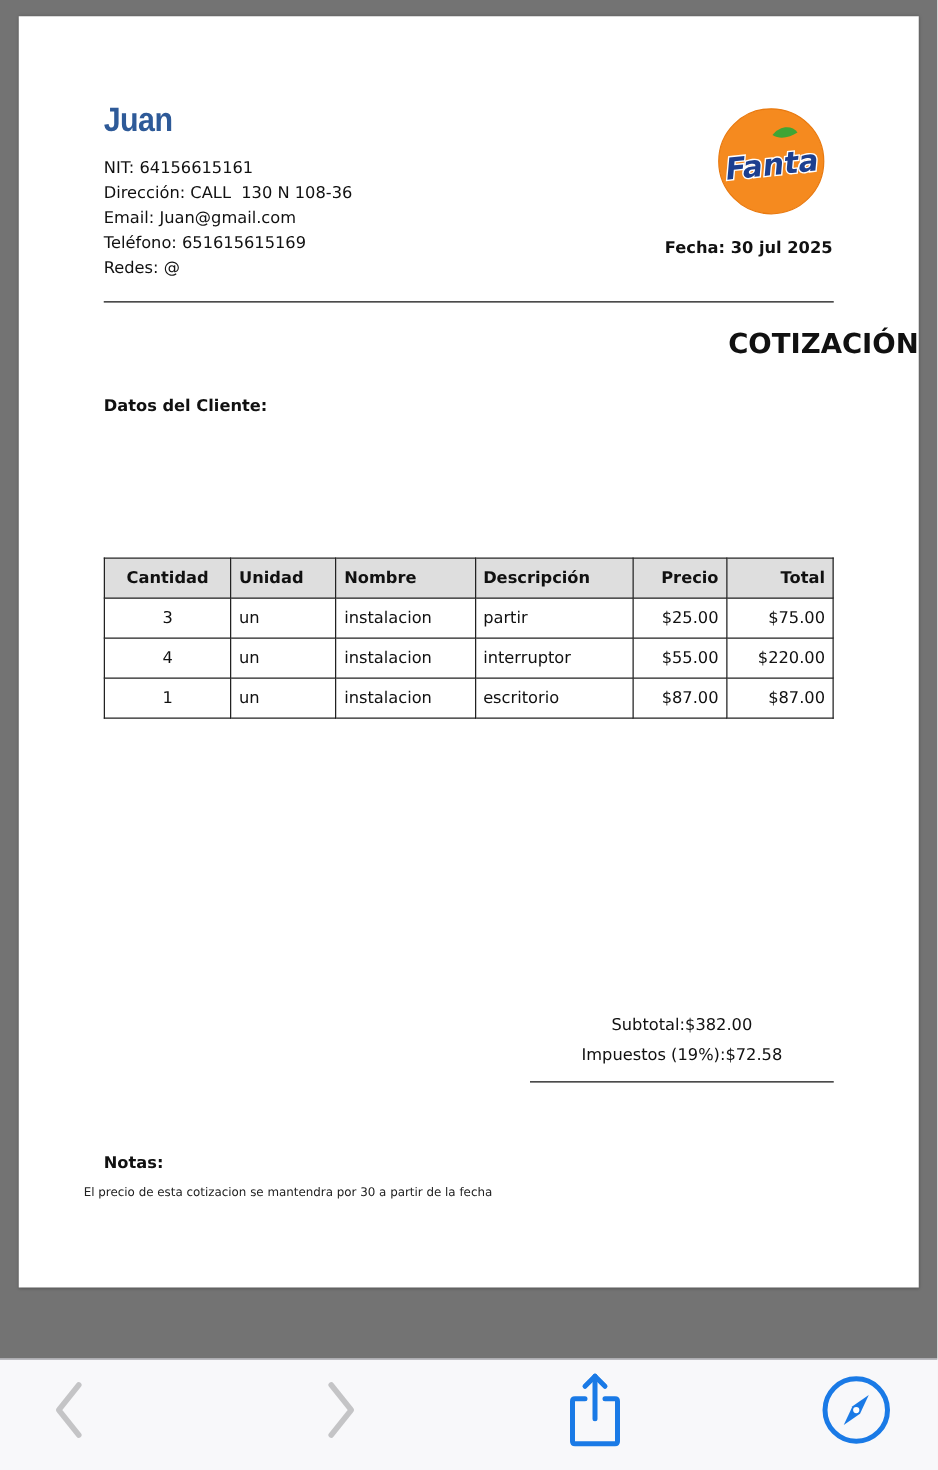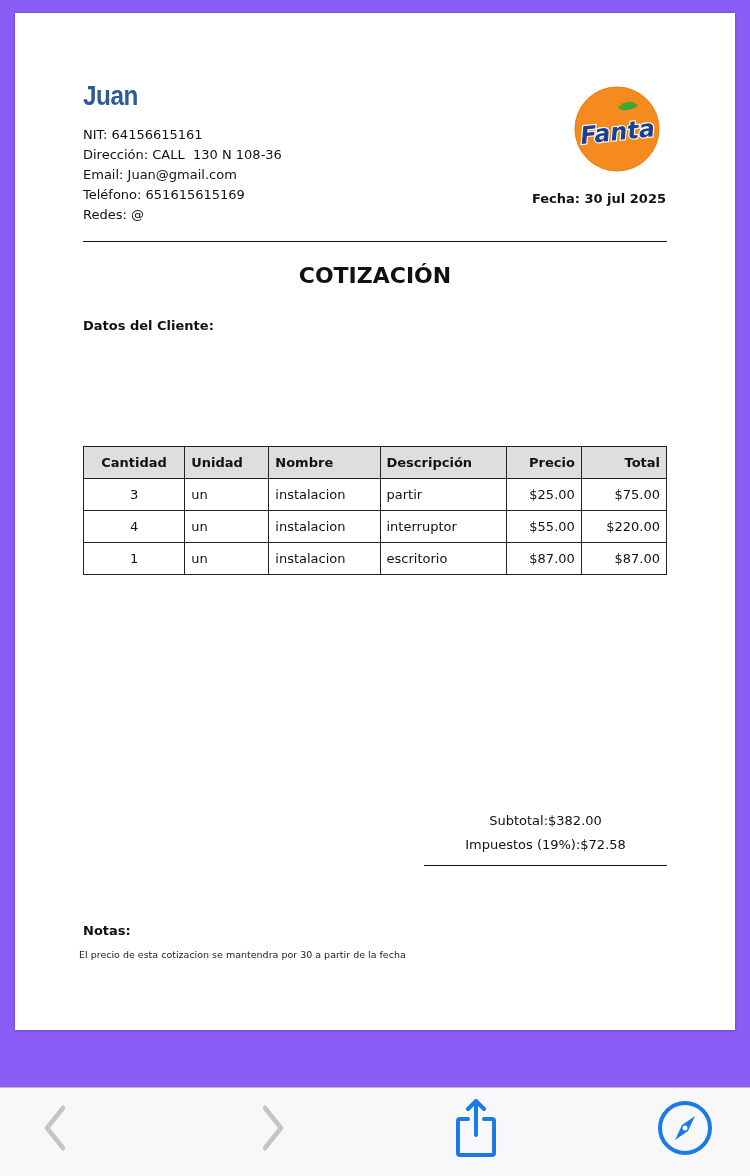--- a/index.html
+++ b/index.html
@@ -5,21 +5,21 @@
     * { box-sizing: border-box; margin: 0; padding: 0; }
     html, body { width: 750px; height: 1176px; overflow: hidden; }
     body {
       background: #efeff4;
       font-family: "DejaVu Sans", "Liberation Sans", sans-serif;
       color: #111;
       position: relative;
     }
     .viewer {
       position: absolute; left: 0; top: 0; width: 750px; height: 1087px;
-      background: #8b5cf6;
+      background: #737373;
     }
     .page {
       position: absolute; left: 15px; top: 13px; width: 720px; height: 1017px;
       background: #ffffff;
       box-shadow: 0 0 3px rgba(0,0,0,0.18), 0 1px 2px rgba(0,0,0,0.12);
     }
     .company-name {
       position: absolute; left: 68px; top: 68px;
       font-family: "Liberation Sans", sans-serif;
       font-weight: bold; font-size: 27px; color: #2e5a98;
@@ -36,21 +36,21 @@
     .date {
       position: absolute; right: 69px; top: 178px;
       font-size: 13px; font-weight: bold; color: #111;
     }
     .divider {
       position: absolute; left: 68px; top: 228px; width: 584px; height: 1px;
       background: #111;
     }
     .doc-title {
       position: absolute; left: 0; width: 720px; top: 250px;
-      text-align: center; font-size: 22px; font-weight: bold; color: #111;
+      text-align: right; font-size: 22px; font-weight: bold; color: #111;
     }
     .client-title {
       position: absolute; left: 68px; top: 305px;
       font-size: 13px; font-weight: bold;
     }
     .client-info {
       position: absolute; left: 68px; top: 330px;
       font-size: 13px; line-height: 20px;
     }
     table.items {
@@ -73,21 +73,21 @@
       font-size: 13px;
     }
     .totals .row { display: flex; justify-content: center; height: 24px; line-height: 22px; }
     .totals .rule { height: 1px; background: #111; margin: 7px 0 5px; }
     .totals .grand { font-size: 16px; font-weight: bold; height: 30px; line-height: 30px; }
     .notes-title {
       position: absolute; left: 68px; top: 910px;
       font-size: 13px; font-weight: bold;
     }
     .notes-text {
-      position: absolute; left: 64px; top: 936px;
+      position: absolute; left: 52px; top: 936px;
       font-size: 9.5px; color: #222;
     }
     .toolbar {
       position: absolute; left: 0; top: 1087px; width: 750px; height: 89px;
       background: #f8f8fa; border-top: 1px solid #b9b9be;
     }
     .tb-btn { position: absolute; top: 14px; width: 56px; height: 56px; display: flex; align-items: center; justify-content: center; cursor: pointer; }
   </style>
 </head>
 <body>

